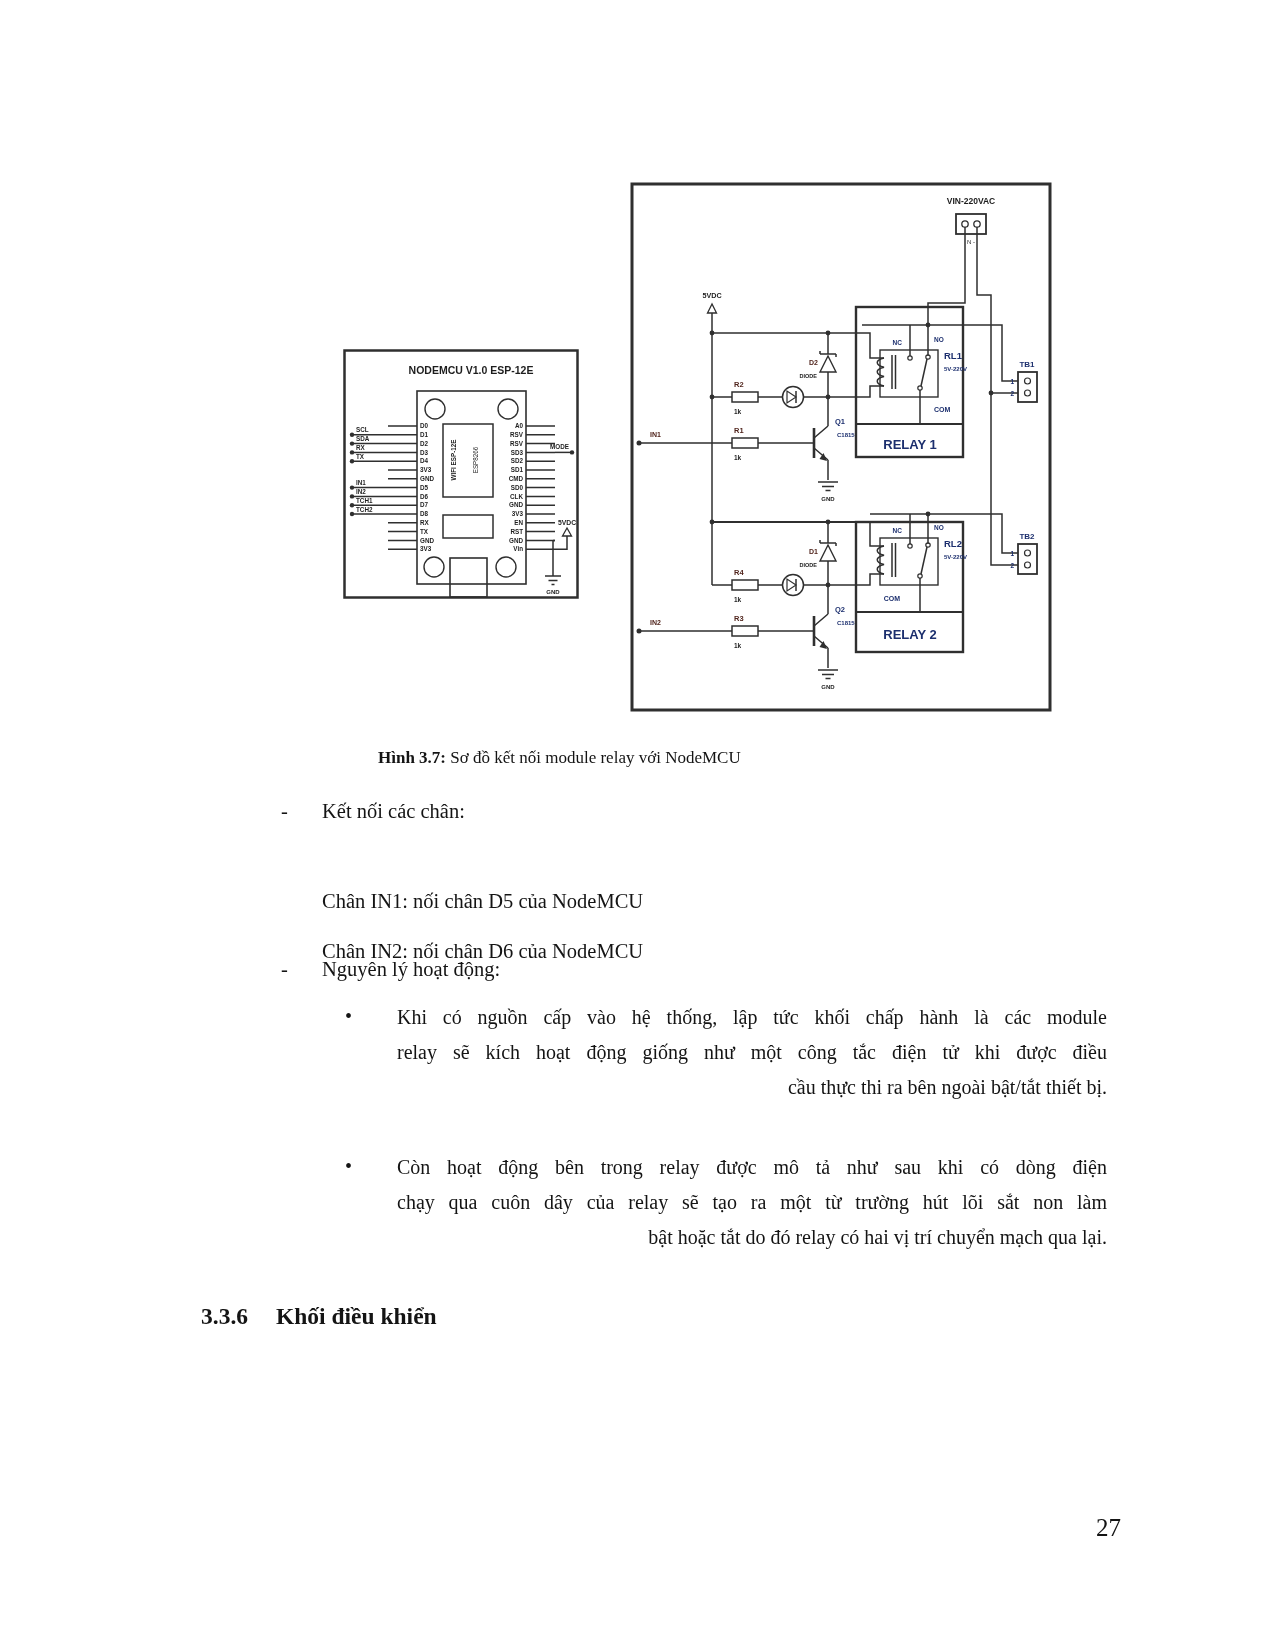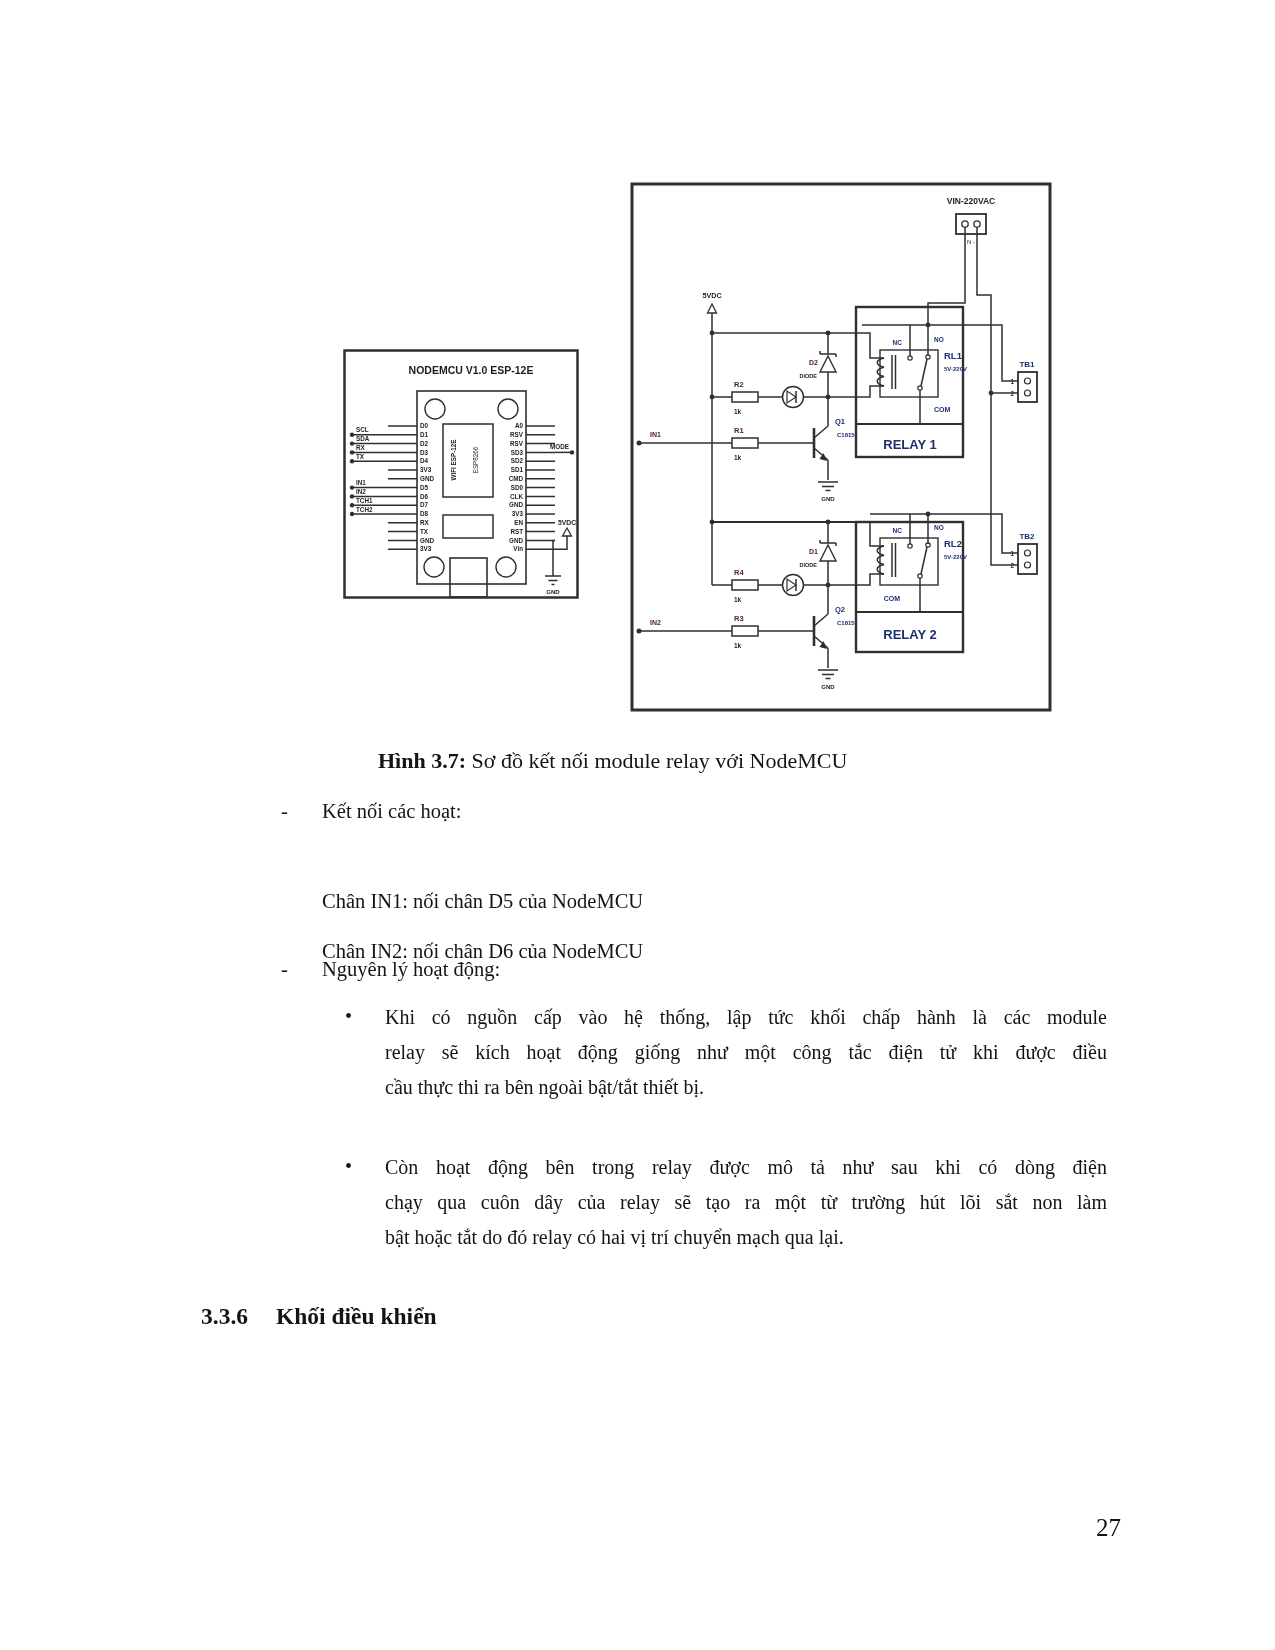--- a/index.html
+++ b/index.html
@@ -2,30 +2,30 @@
 <html><head>
 <meta charset="utf-8">
 <style>
   html,body{margin:0;padding:0;background:#9a9a9a;}
   .page{position:relative;width:1275px;height:1650px;background:#ffffff;margin:0 auto;
         font-family:"Liberation Serif","DejaVu Serif",serif;color:#141414;overflow:hidden;}
   .abs{position:absolute;}
   .figbox{position:absolute;}
   .figbox svg{display:block;}
   
-  .caption{left:378px;top:748px;font-size:22px;}
+  .caption{left:378px;top:748px;font-size:17px;}
   .caption b{font-weight:bold;}
   .dashline{font-size:20.5px;}
   .dashline .dash{display:inline-block;width:41px;}
   .subline{left:322px;font-size:20.5px;margin-top:40px;}
   .bullet-para{left:345px;width:762px;font-size:20px;line-height:35px;}
   .bullet-para .marker{position:absolute;left:0;top:-1px;font-size:20px;}
-  .bullet-para .lines{margin-left:40px;}
+  .bullet-para .lines{margin-left:52px;}
   .jline{text-align:justify;text-align-last:justify;}
-  .jlast{text-align:left;}
+  .jlast{text-align:right;}
   .heading{left:201px;top:1303px;font-size:23.5px;font-weight:bold;}
   .heading .hnum{display:inline-block;width:75px;}
   .para{left:276px;top:1343px;width:812px;font-size:20px;line-height:38px;}
   .pagenum{left:1096px;top:1514px;font-size:25px;}
   
   .dwg text{font-family:"Liberation Sans","DejaVu Sans",sans-serif;fill:#1d1d1d;}
   .dwg .navy{fill:#1c2f6e;}
   .dwg .red{fill:#50241c;}
   .dwg .b{font-weight:bold;}
   .ln{stroke:#2f2f2f;stroke-width:1.5;fill:none;}
@@ -259,21 +259,21 @@
         <circle class="dot" cx="198" cy="340" r="2.4"></circle>
       <circle class="dot" cx="198" cy="403" r="2.4"></circle>
         <circle class="dot" cx="298" cy="143" r="2.4"></circle>
       <circle class="dot" cx="298" cy="332" r="2.4"></circle>
         <circle class="dot" cx="361" cy="211" r="2.4"></circle>
     </svg>
   </div>
 
   <div class="abs caption"><b>Hình 3.7:</b><span> Sơ đồ kết nối module relay với NodeMCU</span></div>
 
-  <div class="abs dashline" style="left:281px;top:800px;"><span class="dash">-</span><span>Kết nối các hoạt:</span></div>
+  <div class="abs dashline" style="left:281px;top:800px;"><span class="dash">-</span><span>Kết nối các chân:</span></div>
 
   <div class="abs subline" style="top:850px;">Chân IN1: nối chân D5 của NodeMCU</div>
   <div class="abs subline" style="top:900px;">Chân IN2: nối chân D6 của NodeMCU</div>
 
   <div class="abs dashline" style="left:281px;top:958px;"><span class="dash">-</span><span>Nguyên lý hoạt động:</span></div>
 
   <div class="abs bullet-para" style="top:1000px;">
     <span class="marker">•</span>
     <div class="lines">
       <div class="jline">Khi có nguồn cấp vào hệ thống, lập tức khối chấp hành là các module</div>

